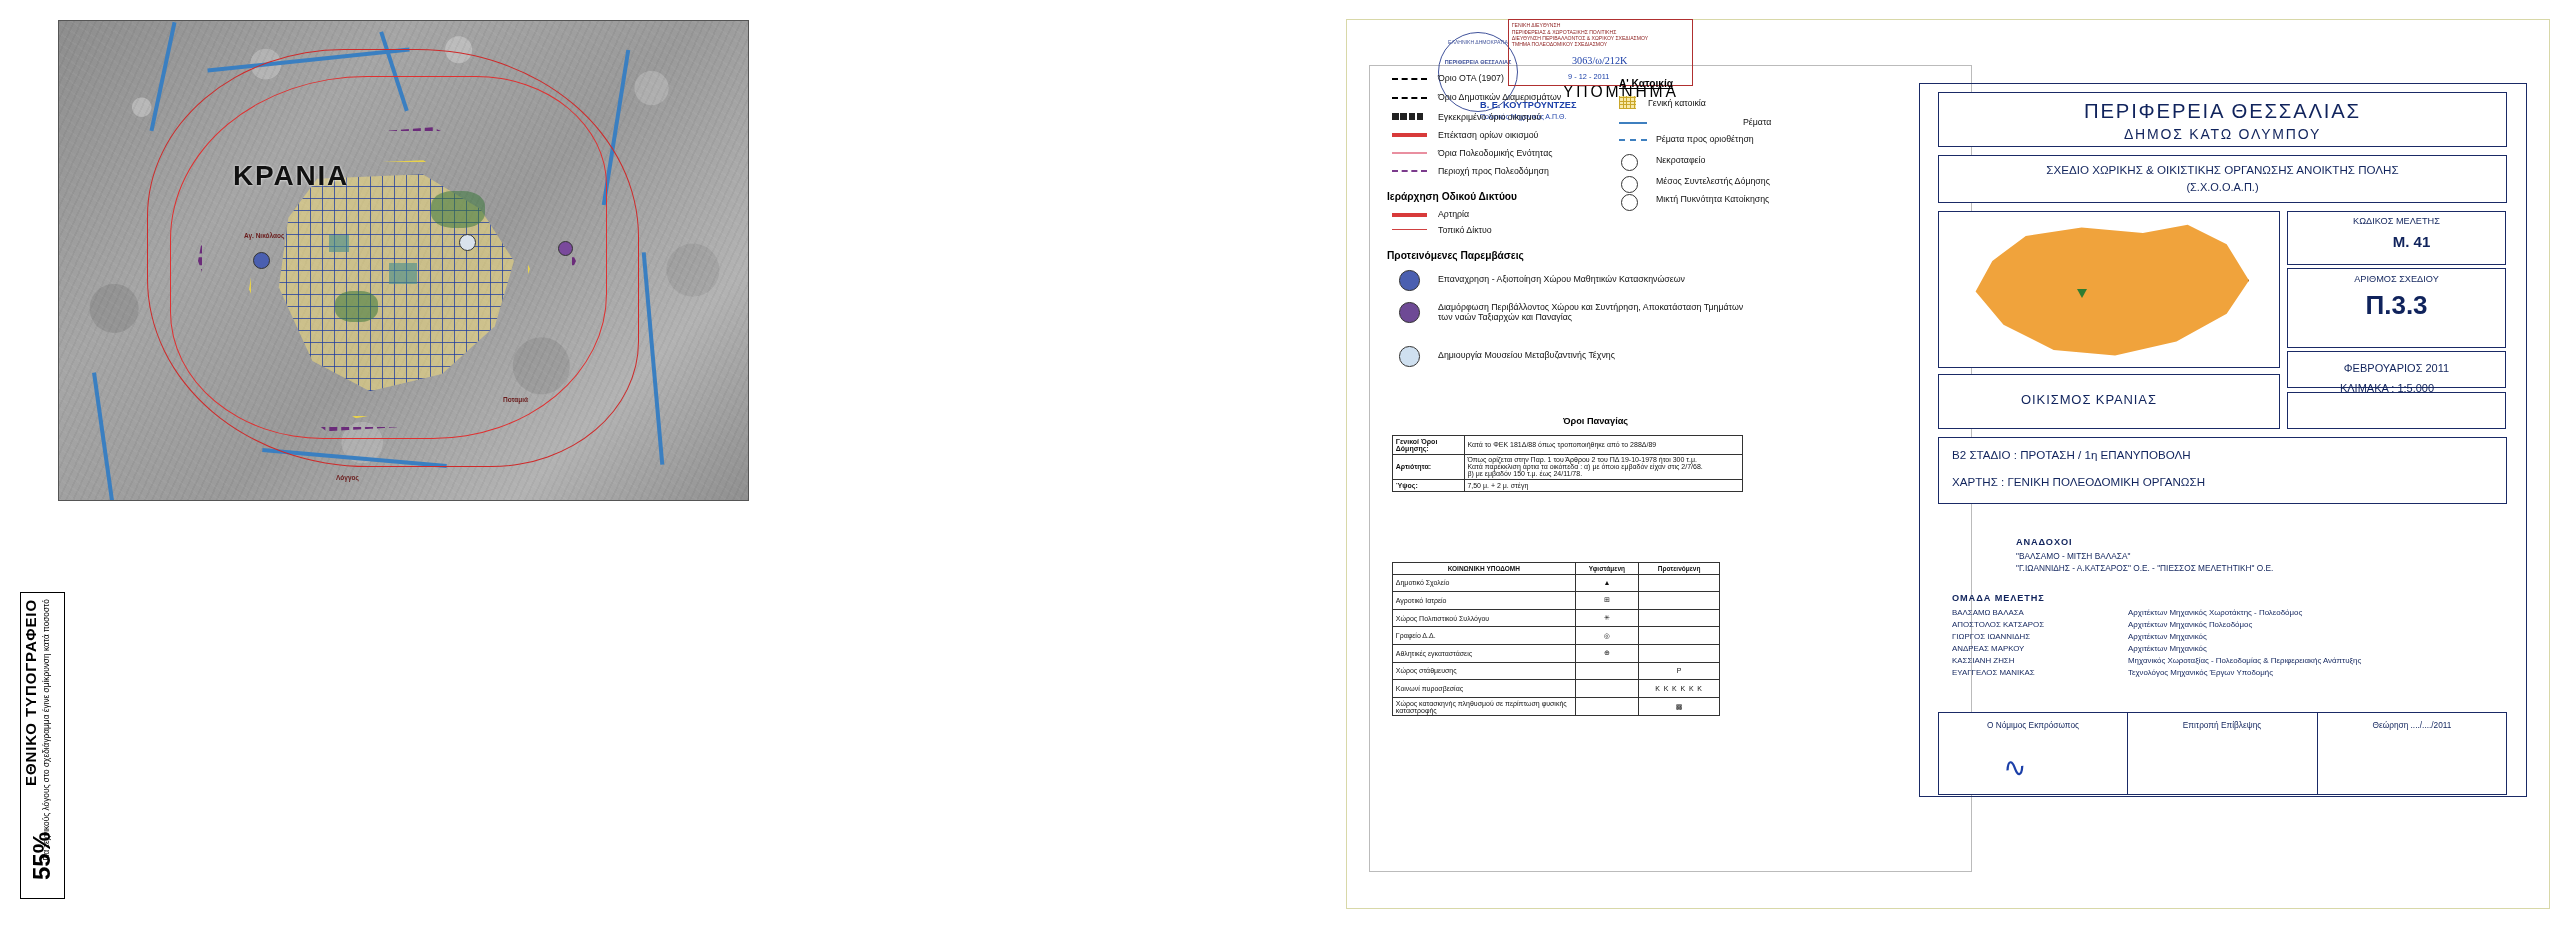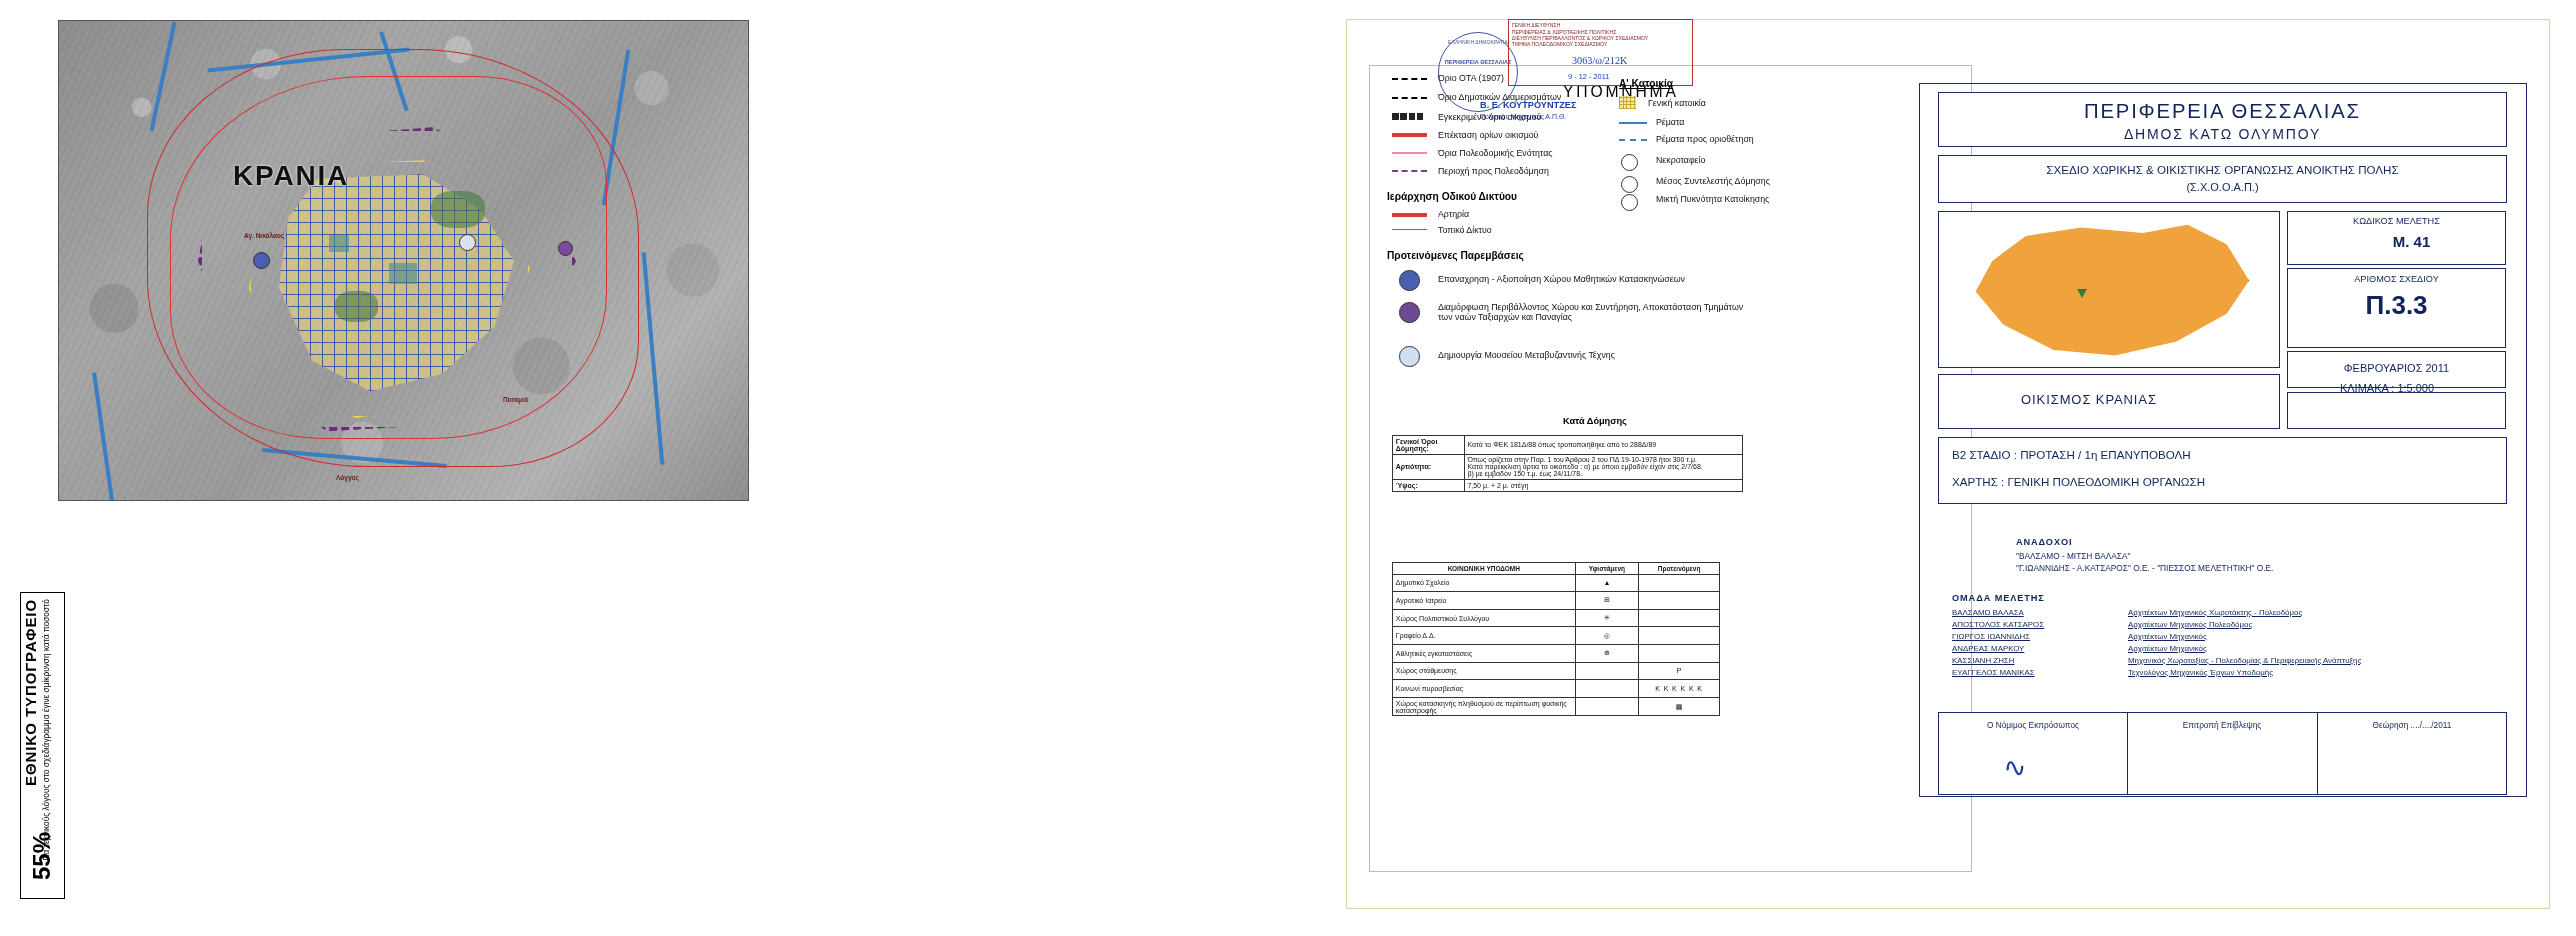--- a/index.html
+++ b/index.html
@@ -123,21 +123,21 @@
   #tb-date-v{left:2287px;top:362px;width:219px;font-size:11px;}
   #tb-scale{left:2287px;top:392px;width:219px;height:37px;}
   #tb-scale-v{left:2287px;top:382px;width:200px;font-size:11px;}
   #tb-stage{left:1938px;top:437px;width:569px;height:67px;}
   #tb-stage-t1{left:1952px;top:448px;width:555px;font-size:11.6px;text-align:left;}
   #tb-stage-t2{left:1952px;top:475px;width:555px;font-size:11.6px;text-align:left;}
   #anadoxoi{position:absolute;left:2016px;top:536px;width:490px;color:#10235c;font-size:8.3px;line-height:12px;}
   #anadoxoi .hd{font-weight:bold;font-size:9.2px;letter-spacing:0.9px;margin-bottom:1.8px;}
   #omada{position:absolute;left:1952px;top:592px;width:564px;color:#10235c;font-size:7.9px;line-height:12px;}
   #omada .hd{font-weight:bold;font-size:9.2px;letter-spacing:0.9px;margin-bottom:2.8px;}
-  .om-row{display:flex;text-decoration:underline;}
+  .om-row{display:flex;}
   .om-row span:first-child{width:176px;}
   #tb-sign{left:1938px;top:712px;width:569px;height:83px;}
   .sign-cell{position:absolute;top:720px;font-size:8.3px;color:#10235c;text-align:center;}
   .sign-div{position:absolute;top:712px;width:0;height:83px;border-left:1.4px solid #1a2a66;}
   #sign-scribble{position:absolute;left:2003px;top:751px;font-size:28px;color:#1b3fa8;font-family:"Liberation Serif",serif;transform:rotate(-8deg);}
 </style>
 </head>
 <body>
 
 <div id="left-strip">
@@ -230,31 +230,31 @@
 <div class="lg-item" style="left:1438px;top:274px;">Επαναχρηση - Αξιοποίηση Χώρου Μαθητικών Κατασκηνώσεων</div>
 <div class="lg-swatch circ" style="left:1399px;top:302px;width:18.5px;height:18.5px;background:#6e4a95;"></div>
 <div class="lg-item" style="left:1438px;top:302px;width:314px;">Διαμόρφωση Περιβάλλοντος Χώρου και Συντήρηση, Αποκατάσταση Τμημάτων των ναών Ταξιαρχών και Παναγίας</div>
 <div class="lg-swatch circ" style="left:1399px;top:346px;width:18.5px;height:18.5px;background:#cfe0f0;"></div>
 <div class="lg-item" style="left:1438px;top:350px;">Δημιουργία Μουσείου Μεταβυζαντινής Τέχνης</div>
 
 <div class="lg-col-title" style="left:1619px;top:78px;text-decoration:underline;">Α' Κατοικία</div>
 <div class="lg-swatch sw-grid" style="left:1619px;top:96px;"></div>
 <div class="lg-item" style="left:1648px;top:98px;">Γενική κατοικία</div>
 <div class="lg-swatch sw-blue" style="left:1619px;top:122px;width:28px;"></div>
-<div class="lg-item" style="left:1656px;top:117px;">Ρέματα</div>
+<div class="lg-item" style="left:1743px;top:117px;">Ρέματα</div>
 <div class="lg-swatch sw-blue-dash" style="left:1619px;top:139px;width:28px;"></div>
 <div class="lg-item" style="left:1656px;top:134px;">Ρέματα προς οριοθέτηση</div>
 <div class="lg-swatch circ" style="left:1621px;top:154px;width:15px;height:15px;"></div>
 <div class="lg-item" style="left:1656px;top:155px;">Νεκροταφείο</div>
 <div class="lg-swatch circ" style="left:1621px;top:176px;width:15px;height:15px;"></div>
 <div class="lg-item" style="left:1656px;top:176px;">Μέσος Συντελεστής Δόμησης</div>
 <div class="lg-swatch circ" style="left:1621px;top:194px;width:15px;height:15px;"></div>
 <div class="lg-item" style="left:1656px;top:194px;">Μικτή Πυκνότητα Κατοίκησης</div>
 
-<div id="domisis-caption">Κατά Δόμησης</div>
+<div id="domisis-caption">Όροι Παναγίας</div>
 <table class="tbl" id="tbl-domisis">
   <tbody>
       <tr>
     <td>Γενικοί Όροι Δόμησης:</td>
     <td>Κατά το ΦΕΚ 181Δ/88 όπως τροποποιήθηκε από το 288Δ/89</td>
   </tr>
   <tr>
     <td>Αρτιότητα:</td>
     <td style="white-space:pre-line">Όπως ορίζεται στην Παρ. 1 του Άρθρου 2 του ΠΔ 19-10-1978 ήτοι 300 τ.μ.
 Κατά παρέκκλιση άρτια τα οικόπεδα :   α)  με όποιο εμβαδόν είχαν στις 2/7/68.

